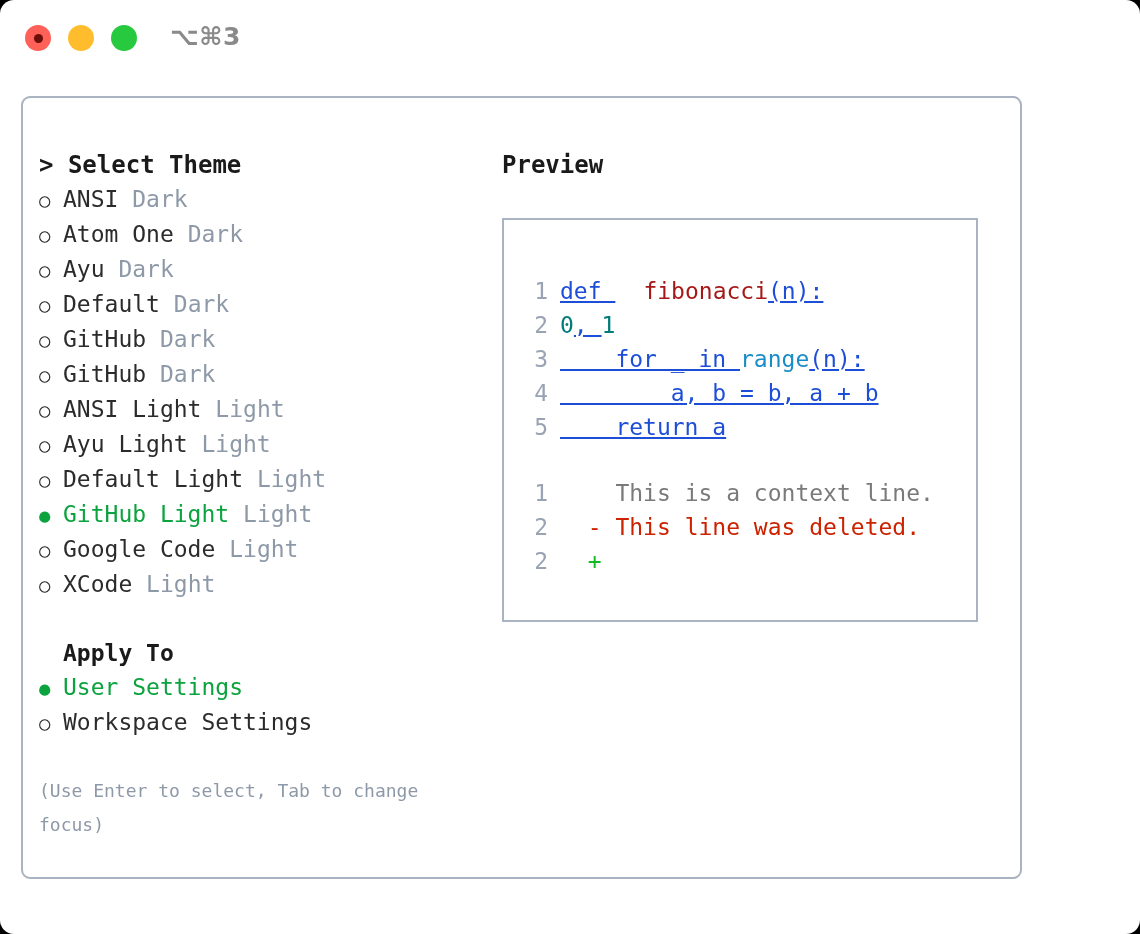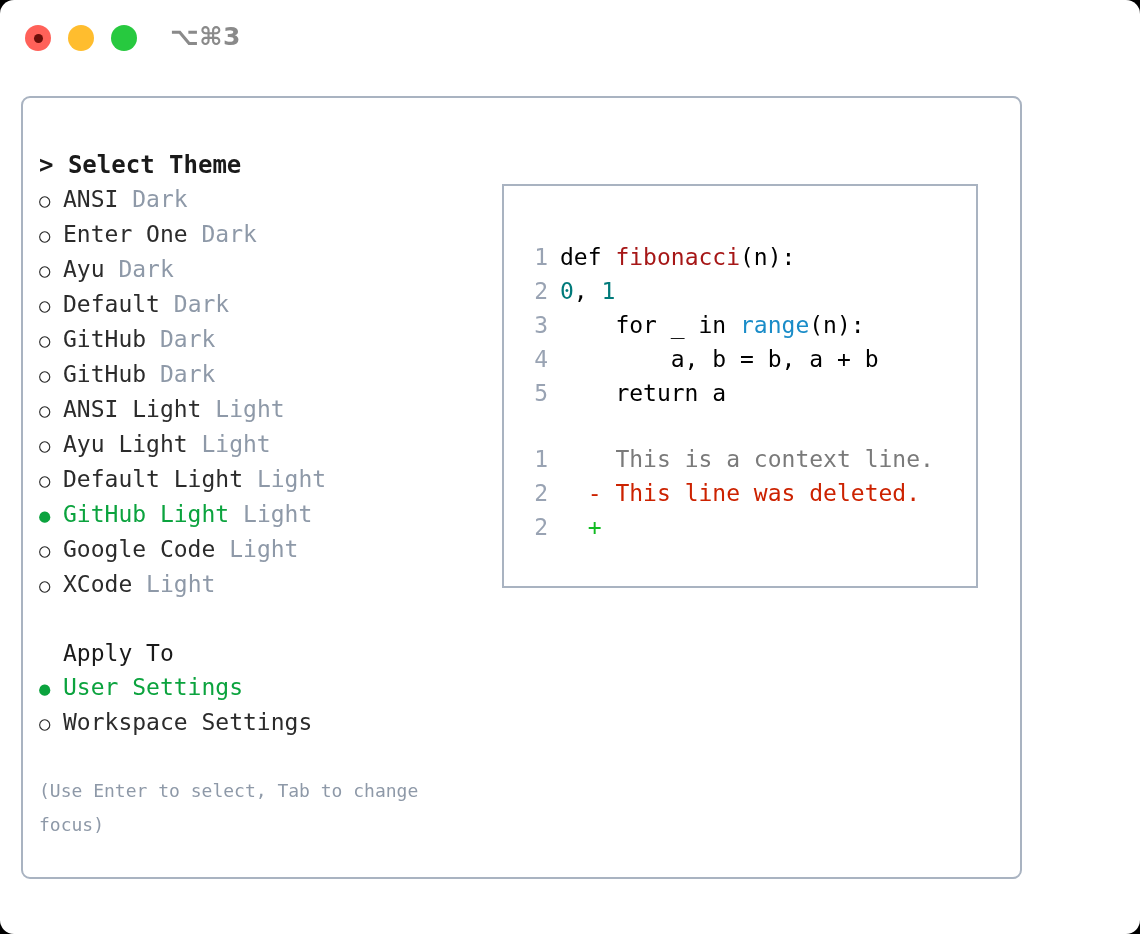--- a/index.html
+++ b/index.html
@@ -119,21 +119,21 @@
 
   .subhead-row {
     display: flex;
     line-height: 34px;
     font-size: 23px;
     white-space: pre;
   }
   .subhead-row .bullet { color: transparent; }
   .subhead-label {
     color: #1a1a1a;
-    font-weight: normal;
+    font-weight: bold;
   }
 
   .hint {
     margin-top: 34px;
     font-size: 18px;
     line-height: 34px;
     color: #8e99a8;
     width: 420px;
   }
 
@@ -165,23 +165,23 @@
     line-height: 34px;
     white-space: pre;
   }
   .ln {
     width: 26px;
     flex: 0 0 26px;
     text-align: right;
     color: #99a3b3;
     margin-right: 12px;
   }
-  .code-text { color: #000000; }
-
-  .tok-fn   { color: #a61717; }
+  .code-text { color: #1d4ed8; text-decoration: underline; }
+
+  .tok-fn   { color: #a61717; margin-left: 28px; }
   .tok-num  { color: #007a7a; }
   .tok-blt  { color: #1a8cc8; }
 
   .blank-line { height: 32px; }
 
   .diff-ctx  { color: #7a7a7a; text-align: right; }
   .diff-del  { color: #cc2200; }
   .diff-add  { color: #11bb22; }
 </style>
 </head>
@@ -198,21 +198,21 @@
     <div class="shortcut">⌥⌘3</div>
   </div>
 
   <div class="panel">
     <div class="panel-inner">
 
       <div class="left-col">
         <div class="section-header">&gt; Select Theme</div>
         <div id="theme-items">
             <div class="opt-row"><span class="bullet">○</span><span class="opt-label">ANSI</span><span class="opt-label"> </span><span class="opt-variant">Dark</span></div>
-            <div class="opt-row"><span class="bullet">○</span><span class="opt-label">Enter One</span><span class="opt-label"> </span><span class="opt-variant">Dark</span></div>
+            <div class="opt-row"><span class="bullet">○</span><span class="opt-label">Atom One</span><span class="opt-label"> </span><span class="opt-variant">Dark</span></div>
             <div class="opt-row"><span class="bullet">○</span><span class="opt-label">Ayu</span><span class="opt-label"> </span><span class="opt-variant">Dark</span></div>
             <div class="opt-row"><span class="bullet">○</span><span class="opt-label">Default</span><span class="opt-label"> </span><span class="opt-variant">Dark</span></div>
             <div class="opt-row"><span class="bullet">○</span><span class="opt-label">GitHub</span><span class="opt-label"> </span><span class="opt-variant">Dark</span></div>
             <div class="opt-row"><span class="bullet">○</span><span class="opt-label">GitHub</span><span class="opt-label"> </span><span class="opt-variant">Dark</span></div>
             <div class="opt-row"><span class="bullet">○</span><span class="opt-label">ANSI Light</span><span class="opt-label"> </span><span class="opt-variant">Light</span></div>
             <div class="opt-row"><span class="bullet">○</span><span class="opt-label">Ayu Light</span><span class="opt-label"> </span><span class="opt-variant">Light</span></div>
             <div class="opt-row"><span class="bullet">○</span><span class="opt-label">Default Light</span><span class="opt-label"> </span><span class="opt-variant">Light</span></div>
             <div class="opt-row selected"><span class="bullet on">●</span><span class="opt-label">GitHub Light</span><span class="opt-label"> </span><span class="opt-variant">Light</span></div>
             <div class="opt-row"><span class="bullet">○</span><span class="opt-label">Google Code</span><span class="opt-label"> </span><span class="opt-variant">Light</span></div>
             <div class="opt-row"><span class="bullet">○</span><span class="opt-label">XCode</span><span class="opt-label"> </span><span class="opt-variant">Light</span></div>
@@ -226,20 +226,21 @@
         </div>
         <div id="apply-items">
             <div class="opt-row selected"><span class="bullet on">●</span><span class="opt-label">User Settings</span></div>
             <div class="opt-row"><span class="bullet">○</span><span class="opt-label">Workspace Settings</span></div>
           </div>
 
         <div class="hint">(Use Enter to select, Tab to change focus)</div>
       </div>
 
       <div class="right-col">
+        <div class="section-header">Preview</div>
 
         <div class="preview-box">
           <div class="code-area">
             <div id="code-lines">
                 <div class="code-line"><span class="ln">1</span><span class="code-text">def </span><span class="tok-fn">fibonacci</span><span class="code-text">(n):</span></div>
                 <div class="code-line"><span class="ln">2</span><span class="tok-num">0</span><span class="code-text">, </span><span class="tok-num">1</span></div>
                 <div class="code-line"><span class="ln">3</span><span class="code-text">    for _ in </span><span class="tok-blt">range</span><span class="code-text">(n):</span></div>
                 <div class="code-line"><span class="ln">4</span><span class="code-text">        a, b = b, a + b</span></div>
                 <div class="code-line"><span class="ln">5</span><span class="code-text">    return a</span></div>
               </div>

